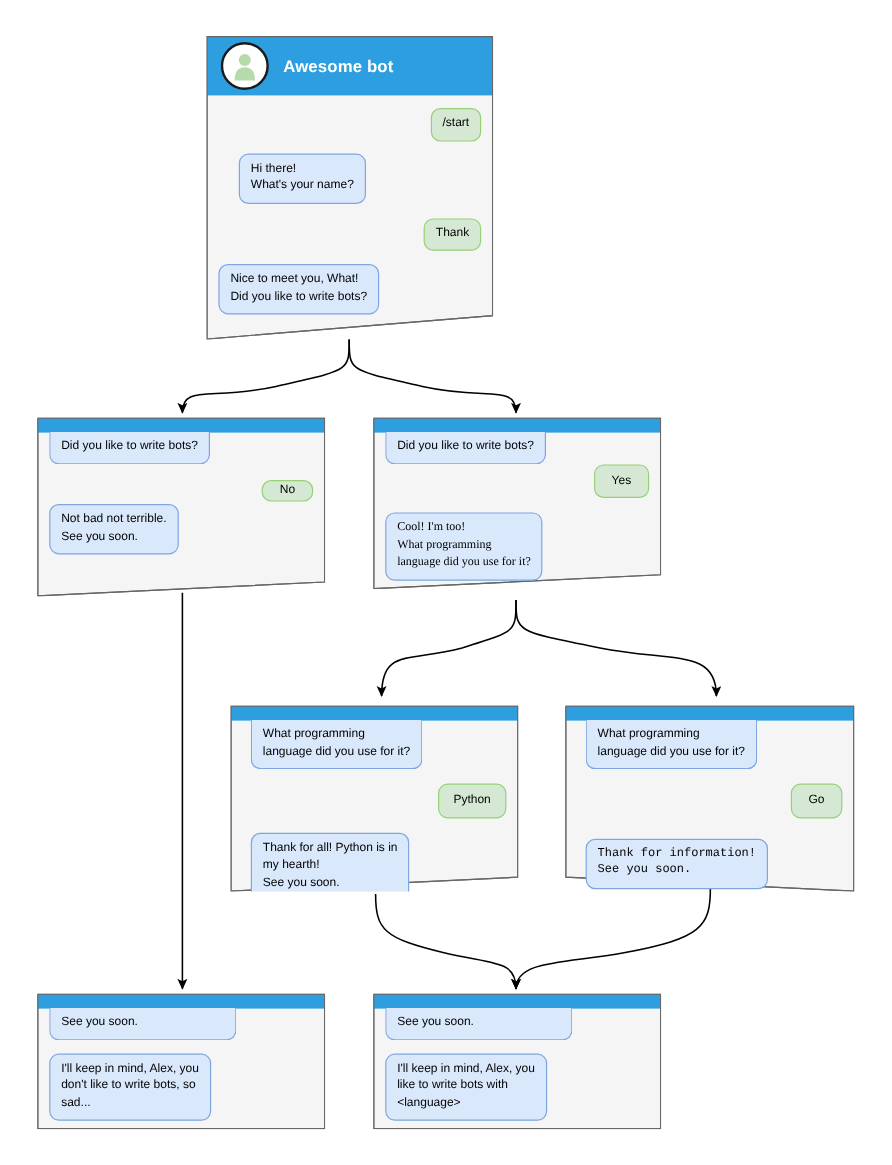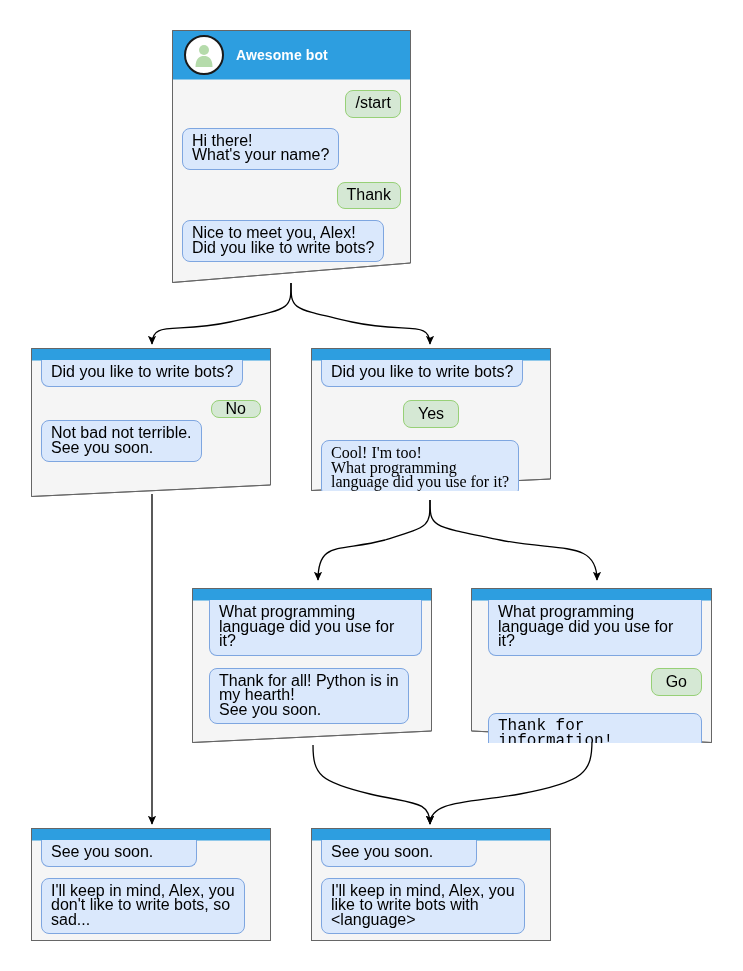--- a/index.html
+++ b/index.html
@@ -88,21 +88,21 @@
   }
   .msg-row {
     display: flex;
     position: relative;
   }
   .msg-row.left { justify-content: flex-start; }
   .msg-row.right { justify-content: flex-end; }
   .bubble {
     box-sizing: border-box;
     padding: 5px 9px 6px 9px;
-    font-size: 16px;
+    font-size: 10px;
     line-height: 14.5px;
     color: #000000;
     white-space: pre-line;
     border-width: 1px;
     border-style: solid;
     border-radius: 8px;
     max-width: 215px;
   }
   .bubble.bot {
     background: #dae8fc;
@@ -158,29 +158,29 @@
             <circle cx="14" cy="9" r="5" fill="#b5dbab"></circle>
             <path d="M5.5,26 C5.5,17.5 9.5,15 14,15 C18.5,15 22.5,17.5 22.5,26 Z" fill="#b5dbab"></path>
           </svg>
         </div>
         <span class="bot-title">Awesome bot</span>
       </div>
       <div class="chat-area" style="padding-top:11px;">
         <div class="msg-row right">
           <div class="bubble user">/start</div>
         </div>
-        <div class="msg-row left" style="margin-top:10px;">
+        <div class="msg-row left" style="margin-top:10px;margin-left:17px;">
           <div class="bubble bot">Hi there!
 What's your name?</div>
         </div>
         <div class="msg-row right" style="margin-top:12px;">
           <div class="bubble user">Thank</div>
         </div>
         <div class="msg-row left" style="margin-top:11px;">
-          <div class="bubble bot">Nice to meet you, Alex!
+          <div class="bubble bot">Nice to meet you, What!
 Did you like to write bots?</div>
         </div>
       </div>
     </div>
   </div>
 
   <div class="node" style="left:31px; top:348px; width:240px; height:149px;">
     <svg class="node-shape" viewBox="0 0 240 149" preserveAspectRatio="none" xmlns="http://www.w3.org/2000/svg">
       <path d="M0.5,0.5 H239.5 V137 L0.5,148.5 Z" fill="#f5f5f5" stroke="#666666" stroke-width="1"></path>
       <rect x="0.5" y="0.5" width="239" height="12" fill="#2d9ee0" stroke="none"></rect>
@@ -208,21 +208,21 @@
       <path d="M0.5,0.5 H239.5 V131 L0.5,142.5 Z" fill="#f5f5f5" stroke="#666666" stroke-width="1"></path>
       <rect x="0.5" y="0.5" width="239" height="12" fill="#2d9ee0" stroke="none"></rect>
       <path d="M0.5,0.5 H239.5 V131 L0.5,142.5 Z" fill="none" stroke="#666666" stroke-width="1"></path>
     </svg>
     <div class="node-inner">
       <div class="node-header thin"></div>
       <div class="chat-area" style="padding-top:0;">
         <div class="msg-row left">
           <div class="bubble bot clip-top">Did you like to write bots?</div>
         </div>
-        <div class="msg-row right" style="margin-top:13px;justify-content:center;">
+        <div class="msg-row right" style="">
           <div class="bubble user" style="padding:6px 14px;">Yes</div>
         </div>
         <div class="msg-row left" style="margin-top:12px;font-family:Liberation Serif, serif;">
           <div class="bubble bot">Cool! I'm too!
 What programming
 language did you use for it?</div>
         </div>
       </div>
     </div>
   </div>
@@ -232,20 +232,23 @@
       <path d="M0.5,0.5 H239.5 V143 L0.5,154.5 Z" fill="#f5f5f5" stroke="#666666" stroke-width="1"></path>
       <rect x="0.5" y="0.5" width="239" height="12" fill="#2d9ee0" stroke="none"></rect>
       <path d="M0.5,0.5 H239.5 V143 L0.5,154.5 Z" fill="none" stroke="#666666" stroke-width="1"></path>
     </svg>
     <div class="node-inner">
       <div class="node-header thin"></div>
       <div class="chat-area" style="padding-top:0; padding-left:17px;">
         <div class="msg-row left">
           <div class="bubble bot clip-top">What programming
 language did you use for it?</div>
+        </div>
+        <div class="msg-row right" style="margin-top:12px;">
+          <div class="bubble user" style="padding:6px 12px;">Python</div>
         </div>
         <div class="msg-row left" style="margin-top:12px;">
           <div class="bubble bot">Thank for all! Python is in
 my hearth!
 See you soon.</div>
         </div>
       </div>
     </div>
   </div>
 

